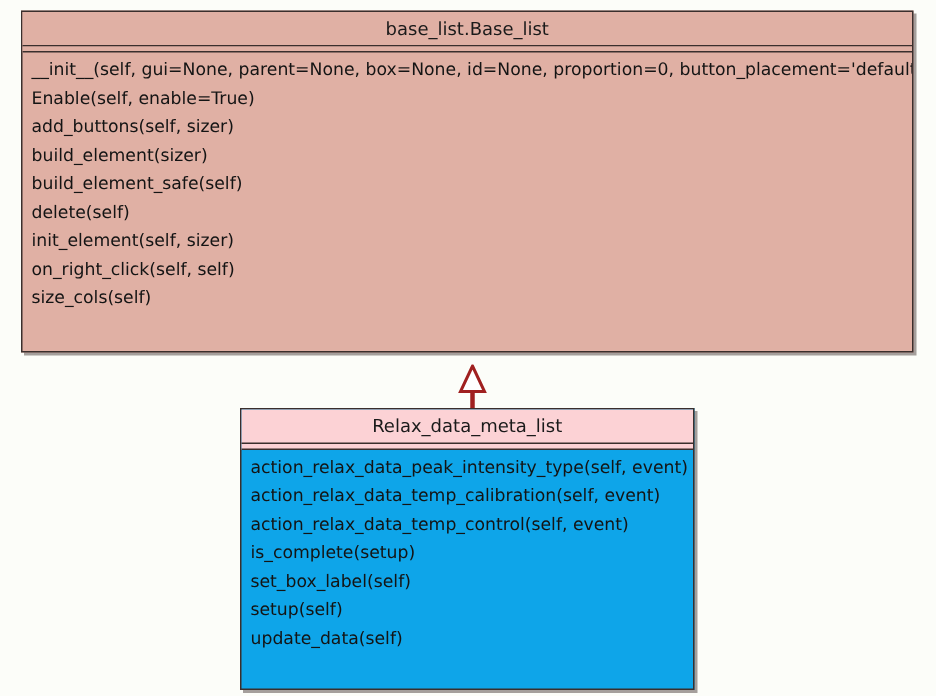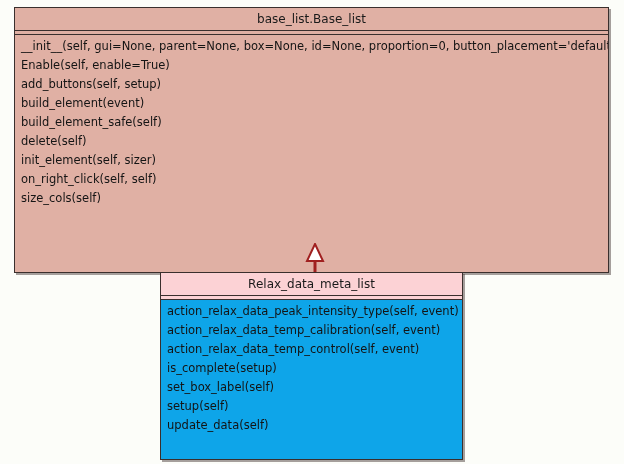--- a/index.html
+++ b/index.html
@@ -50,21 +50,21 @@
     padding-left: 6px;
     white-space: nowrap;
     overflow: hidden;
   }
 
   
   #base-class {
     left: 14px;
     top: 7px;
     width: 595px;
-    height: 266px;
+    height: 228px;
     background: #e0b0a4;
   }
   #base-class .class-title { background: #e0b0a4; }
   #base-class .class-attrs { background: #e0b0a4; }
 
   
   #derived-class {
     left: 160px;
     top: 272px;
     width: 303px;
@@ -85,22 +85,22 @@
 </style>
 </head>
 <body>
 
 <div class="uml-class" id="base-class">
   <div class="class-title">base_list.Base_list</div>
   <div class="class-attrs"></div>
   <div class="class-methods">
     <div class="method-row">__init__(self, gui=None, parent=None, box=None, id=None, proportion=0, button_placement='default')</div>
     <div class="method-row">Enable(self, enable=True)</div>
-    <div class="method-row">add_buttons(self, setup)</div>
-    <div class="method-row">build_element(event)</div>
+    <div class="method-row">add_buttons(self, sizer)</div>
+    <div class="method-row">build_element(sizer)</div>
     <div class="method-row">build_element_safe(self)</div>
     <div class="method-row">delete(self)</div>
     <div class="method-row">init_element(self, sizer)</div>
     <div class="method-row">on_right_click(self, self)</div>
     <div class="method-row">size_cols(self)</div>
   </div>
 </div>
 
 <svg id="generalization" viewBox="0 0 40 32">
   <polygon points="20,1 28,18 12,18" fill="#ffffff" stroke="#a02020" stroke-width="2"></polygon>

